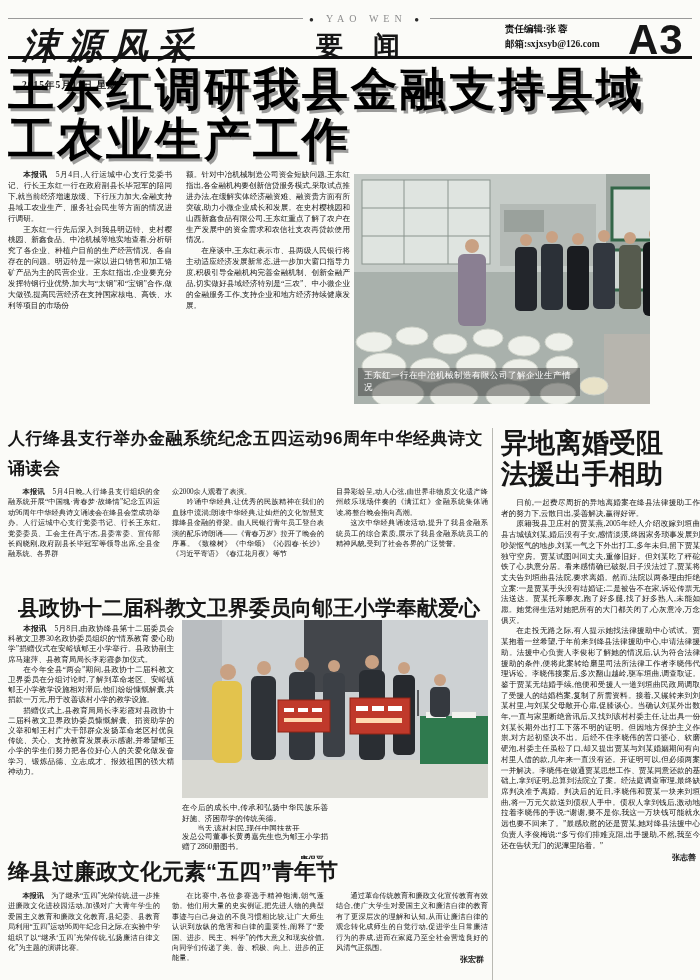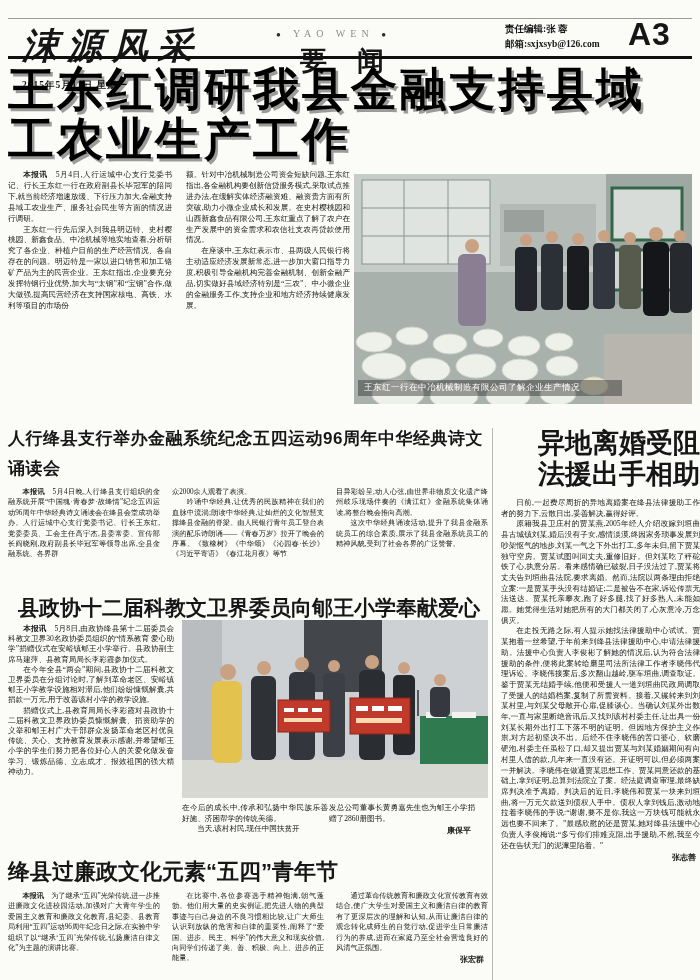--- a/index.html
+++ b/index.html
@@ -15,76 +15,76 @@
   .flush p:first-child { text-indent:0; }
   .cols { display:flex; }
   .col { overflow:hidden; }
 
   
   .topline { top:18px; left:8px; right:8px; height:1px; background:#9a9a9a; }
   .masthead { left:22px; top:22px; width:190px; }
   .brand { font-family:"DejaVu Serif",serif; font-style:italic; font-weight:bold;
            font-size:36px; letter-spacing:9px; white-space:nowrap; }
   .dateline { font-size:9.5px; font-weight:bold; letter-spacing:1px; margin-top:8px; }
-  .section-label { left:270px; top:23px; width:160px; text-align:left; }
+  .section-label { left:270px; top:8px; width:160px; text-align:right; }
   .section-en { display:inline-block; background:#fbfbf8; padding:0 6px; font-size:10px;
                 color:#8d8d8d; letter-spacing:5px; font-family:"Liberation Serif",serif; }
   .section-en .dot { color:#2a2a2a; font-size:8px; }
   .section-cn { font-size:27px; font-weight:bold; letter-spacing:30px; padding-left:30px;
                 margin-top:2px; font-family:"Liberation Sans",sans-serif; }
   .editor-block { left:505px; top:22px; font-size:9.5px; font-weight:bold;
                   font-family:Liberation Serif, serif; line-height:15px; }
-  .page-no { left:628px; top:16px; font-size:32px; font-weight:900;
+  .page-no { left:628px; top:16px; font-size:42px; font-weight:900;
              font-family:"Liberation Sans",sans-serif; letter-spacing:1px; }
   .header-rule { top:56px; left:8px; right:8px; height:3px; background:#101010; }
 
   
   .main-headline { left:8px; top:64px; width:692px;
     font-family:"Liberation Sans",sans-serif; font-weight:900;
     font-size:46px; line-height:50px; letter-spacing:3px; color:#000;
     text-shadow:2.5px 2.5px 0 rgba(0,0,0,0.38); white-space:nowrap; }
 
   
   .a1-body { left:8px; top:170px; width:342px; height:234px; gap:14px;
              font-size:7.6px; line-height:10.9px; }
   .a1-body .col { width:164px; height:234px; }
-  .photo1 { left:354px; top:174px; width:338px; height:230px; overflow:hidden; }
+  .photo1 { left:354px; top:174px; width:296px; height:230px; overflow:hidden; }
   .photo-caption { position:absolute; left:4px; bottom:8px; right:70px;
     background:rgba(45,45,45,0.45); color:#fff; font-size:8.5px;
     padding:2px 6px; letter-spacing:0.5px; }
 
   
   .a2-title { left:8px; top:424px; width:482px; font-family:"Liberation Sans",sans-serif;
               font-weight:bold; font-size:17px; line-height:30px; letter-spacing:0.5px; }
   .a2-body { left:8px; top:487px; width:482px; height:106px; gap:12px;
              font-size:7.2px; line-height:10.4px; }
   .a2-body .col { width:152px; height:106px; }
 
   
   .a3-title { left:8px; top:594px; width:482px; text-align:center;
     font-family:"Liberation Sans",sans-serif; font-weight:bold; font-size:21px; }
   .a3-col1 { left:8px; top:624px; width:166px; height:234px;
              font-size:7.6px; line-height:10.2px; overflow:hidden; }
   .photo2 { left:182px; top:620px; width:306px; height:178px; overflow:hidden; }
   .a3-sub { left:182px; top:803px; width:306px; height:56px; gap:1px;
-            font-size:7.6px; line-height:10.6px; }
+            font-size:7.6px; line-height:10.6px;flex-direction:column; }
   .a3-sub .col { width:146px; height:56px; }
   .byline { text-align:right; font-weight:bold; font-size:8px; padding-right:4px; margin-top:2px; }
 
   
   .a4-title { left:8px; top:857px; width:482px; 
     font-family:"Liberation Sans",sans-serif; font-weight:bold; font-size:22px; }
   .a4-body { left:8px; top:891px; width:482px; height:88px; gap:12px;
              font-size:7.2px; line-height:10.4px; }
   .a4-body .col { width:152px; height:88px; }
 
   
   .right-article { left:492px; top:428px; width:208px; height:552px;
     border-left:1px solid #b9b9b3; padding-left:8px; }
-  .a5-title { text-align:right; font-family:"Liberation Sans",sans-serif;
+  .a5-title { text-align:left; font-family:"Liberation Sans",sans-serif;
     font-weight:bold; font-size:27px; line-height:31px; }
   .a5-body { margin-top:8px; font-size:7.6px; line-height:10.7px; height:468px; overflow:hidden; }
 </style>
 </head>
 <body>
 
 <div class="abs topline"></div>
 
 <div class="abs masthead">
   <div class="brand">涑源风采</div>

